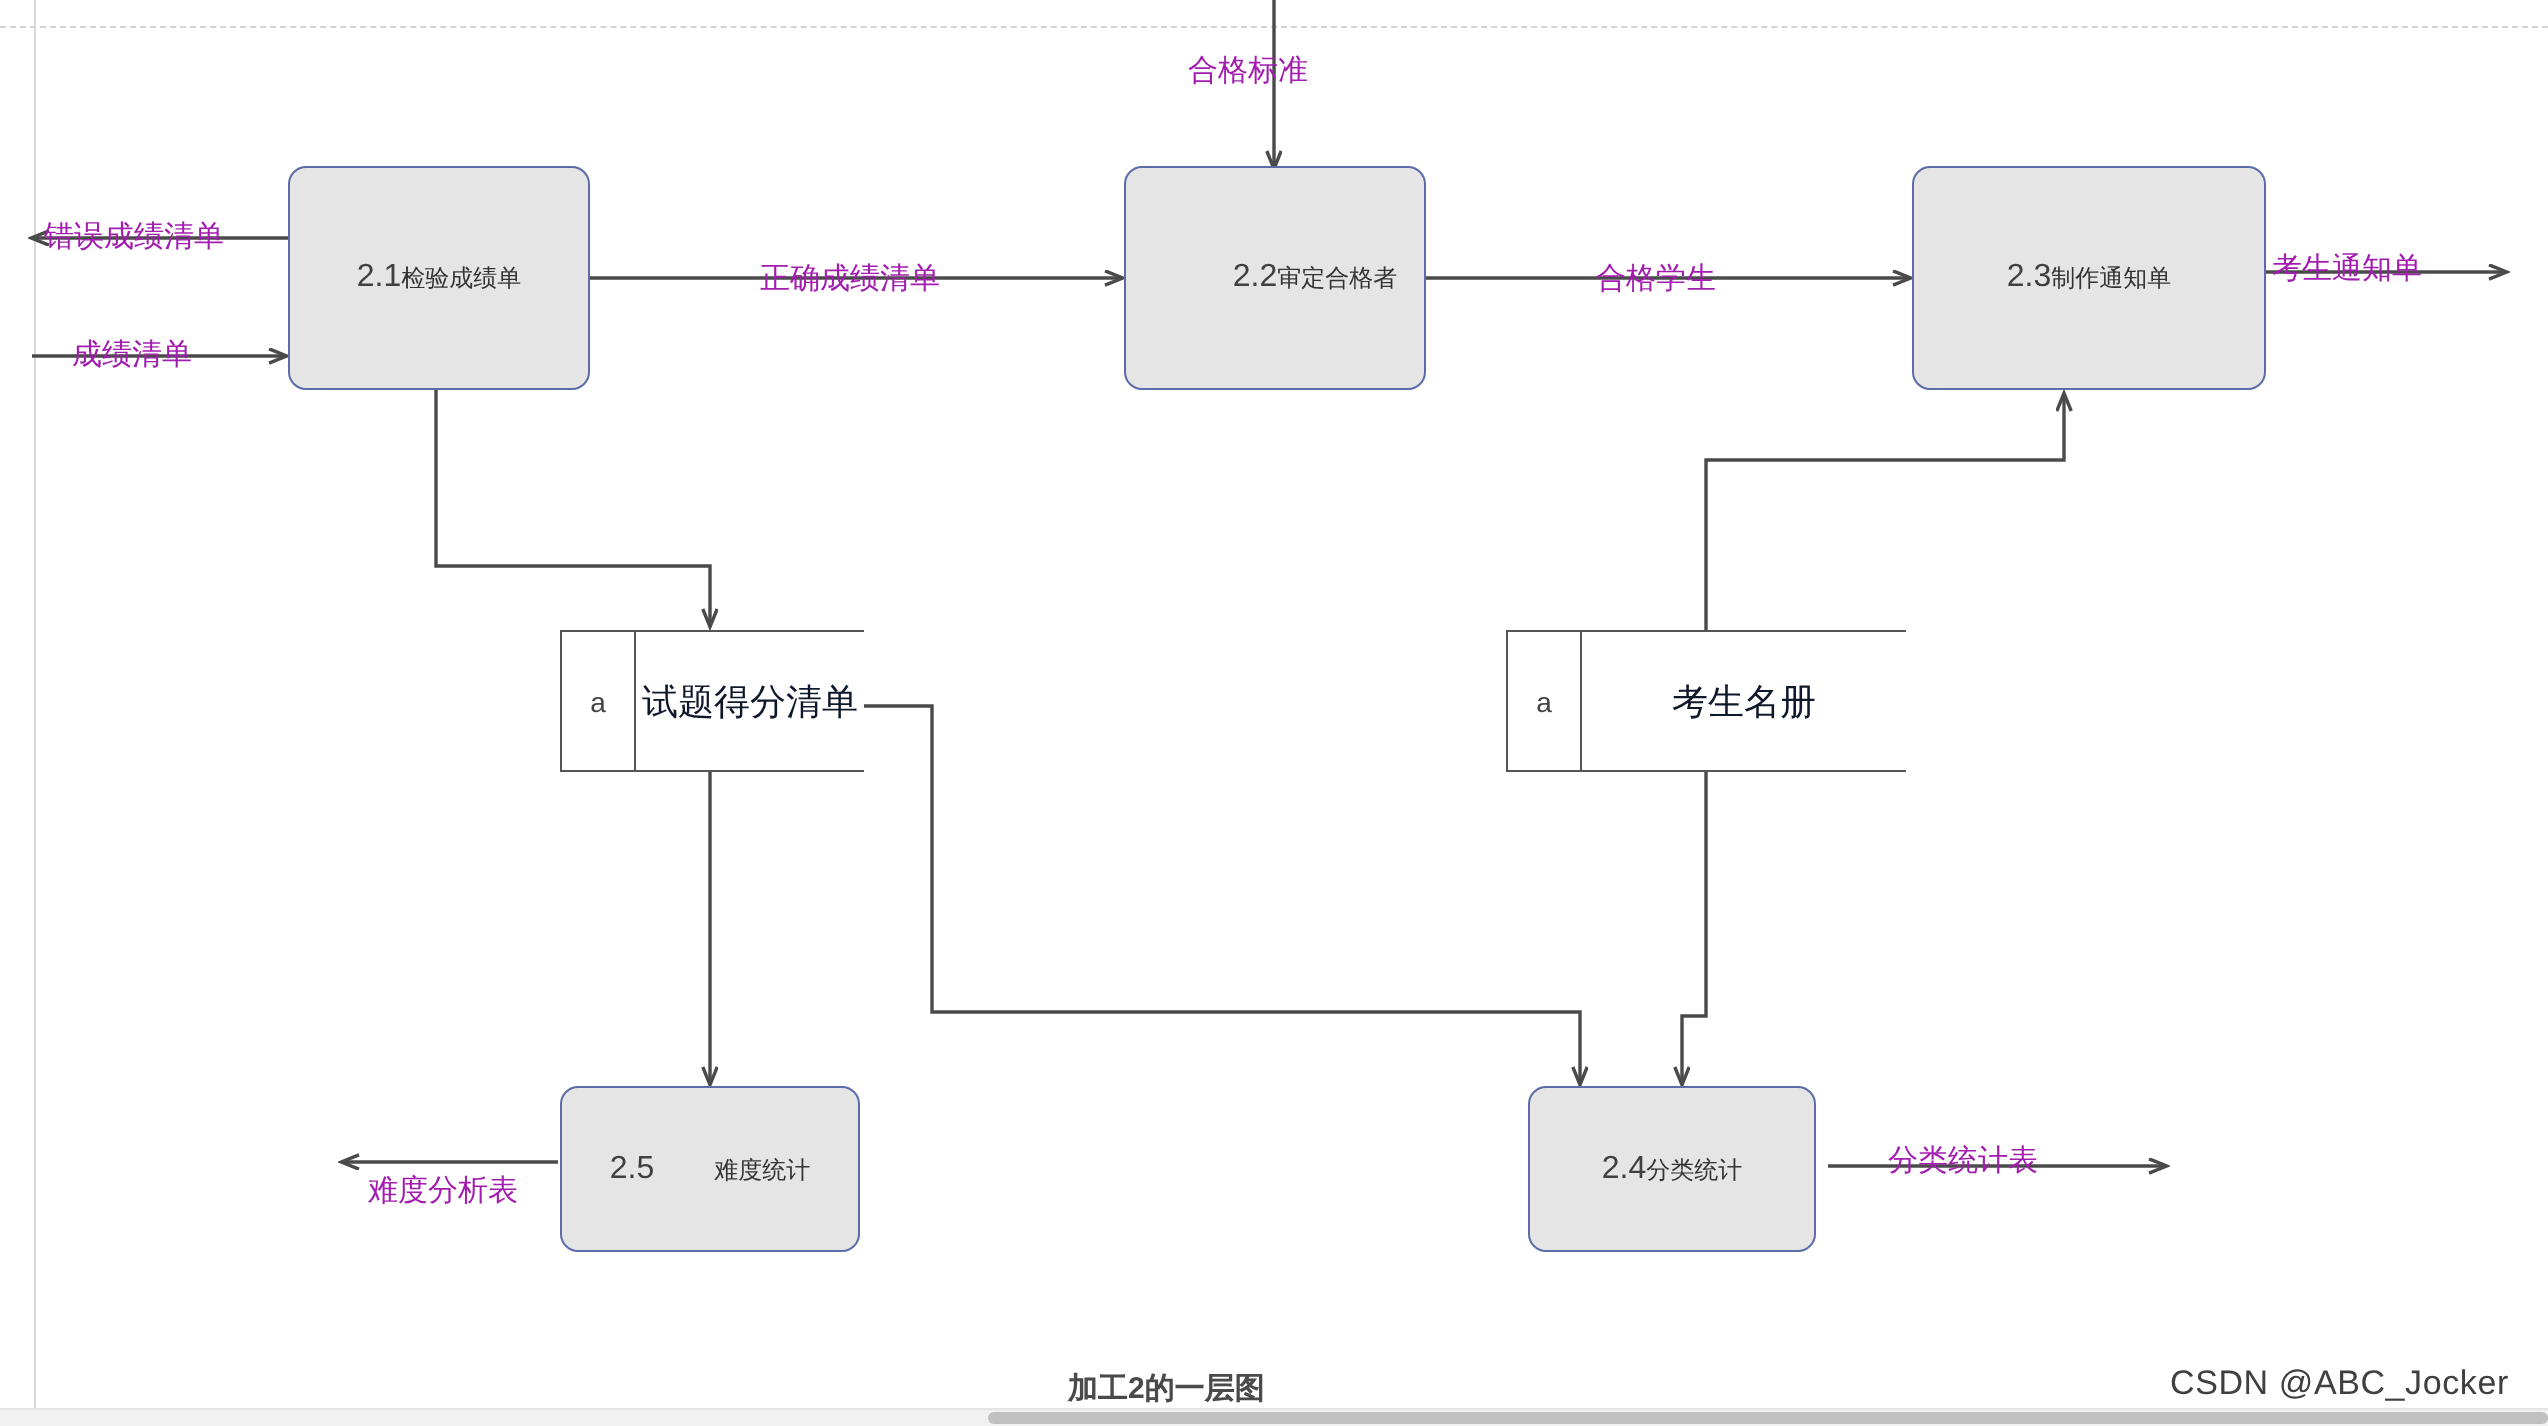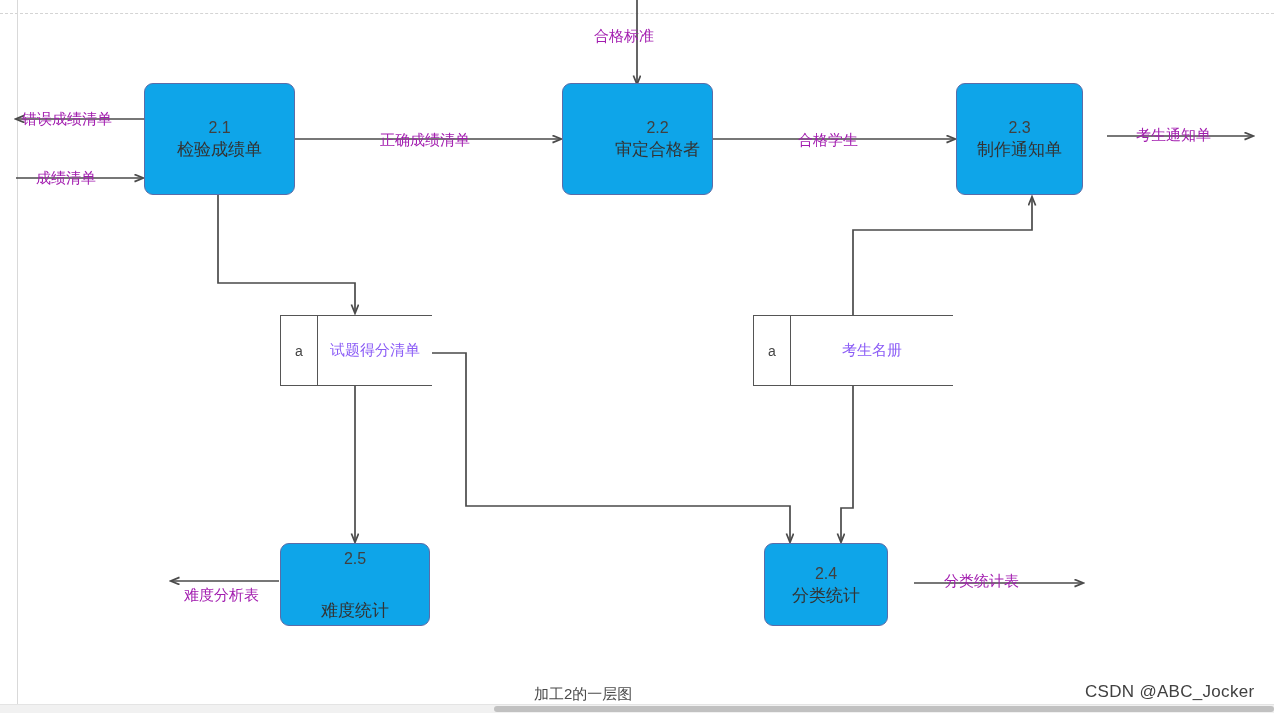--- a/index.html
+++ b/index.html
@@ -51,34 +51,33 @@
     background: #c1c1c1;
     border-radius: 3px;
   }
 
   
   .proc {
     position: absolute;
     box-sizing: border-box;
     border: 1.6px solid #5b6ca8;
     border-radius: 9px;
-    background: #0ea5e9;
+    background: #e5e5e5;
     display: flex;
-    flex-direction: column;
     align-items: center;
     justify-content: center;
     color: #3f3f3f;
   }
   .proc .num {
     font-size: 16px;
     line-height: 22px;
     color: #404040;
   }
   .proc .nm {
-    font-size: 17px;
+    font-size: 12px;
     line-height: 22px;
     color: #333333;
   }
 
   
   .store {
     position: absolute;
     box-sizing: border-box;
     border-top: 1.4px solid #555555;
     border-bottom: 1.4px solid #555555;
@@ -101,38 +100,39 @@
   }
   .store .cell-name {
     position: absolute;
     left: 38px;
     right: 0;
     top: 0;
     bottom: 0;
     display: flex;
     align-items: center;
     justify-content: center;
-    font-size: 15px;
-    color: #8b5cf6;
+    font-size: 18px;
+    color: #0f172a;
   }
 
   
   .flabel {
     position: absolute;
     font-size: 15px;
     color: #a21caf;
     white-space: nowrap;
     line-height: 18px;
   }
 
   .caption {
     position: absolute;
     font-size: 15px;
     color: #4a4a4a;
     white-space: nowrap;
+    font-weight: bold;
   }
   .watermark {
     position: absolute;
     font-size: 17px;
     color: #404040;
     white-space: nowrap;
     letter-spacing: 0.3px;
   }
 
   svg.wires {
@@ -194,26 +194,26 @@
   <div class="proc" style="left:144px; top:83px; width:151px; height:112px;">
     <div class="num">2.1</div>
     <div class="nm">检验成绩单</div>
   </div>
 
   <div class="proc" style="left:562px; top:83px; width:151px; height:112px;padding-left:40px;">
     <div class="num">2.2</div>
     <div class="nm">审定合格者</div>
   </div>
 
-  <div class="proc" style="left:956px; top:83px; width:127px; height:112px;">
+  <div class="proc" style="left:956px; top:83px; width:177px; height:112px;">
     <div class="num">2.3</div>
     <div class="nm">制作通知单</div>
   </div>
 
-  <div class="proc" style="left:764px; top:543px; width:124px; height:83px;">
+  <div class="proc" style="left:764px; top:543px; width:144px; height:83px;">
     <div class="num">2.4</div>
     <div class="nm">分类统计</div>
   </div>
 
   <div class="proc" style="left:280px; top:543px; width:150px; height:83px;gap:30px;">
     <div class="num">2.5</div>
     <div class="nm">难度统计</div>
   </div>
 
   <div class="store" style="left:280px; top:315px; width:152px; height:71px;">

